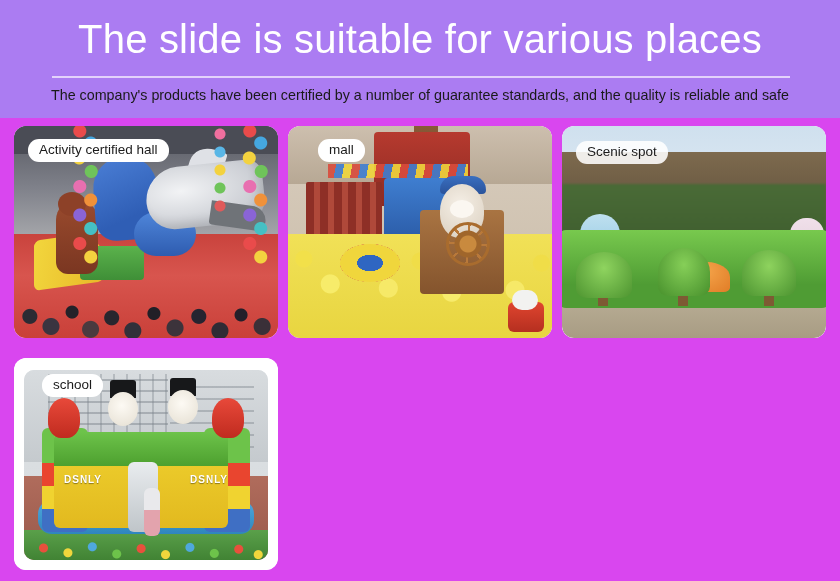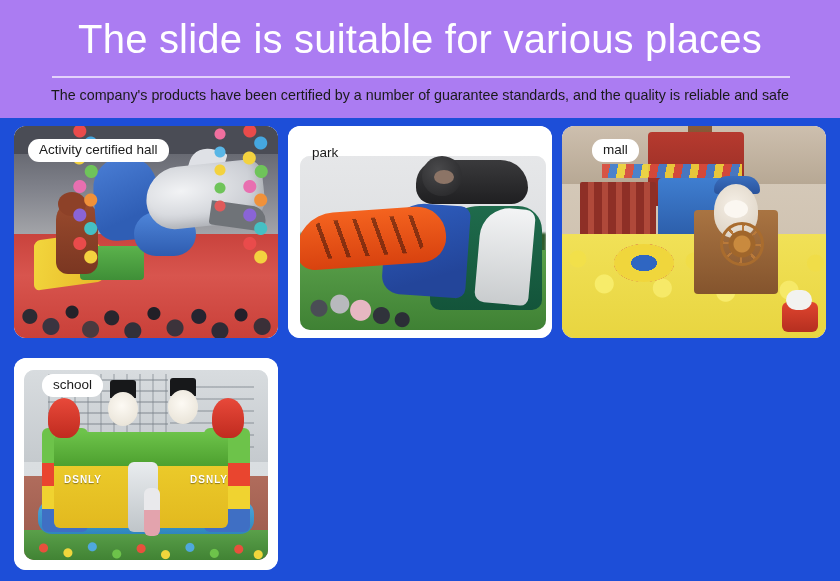--- a/index.html
+++ b/index.html
@@ -11,21 +11,21 @@
   body {
     width: 840px;
     height: 581px;
     overflow: hidden;
     font-family: "Liberation Sans", sans-serif;
   }
   .page {
     position: relative;
     width: 840px;
     height: 581px;
-    background: #1d4ed8;
+    background: #d946ef;
   }
 
   
   .banner {
     position: absolute;
     left: 0; top: 0;
     width: 840px;
     height: 118px;
     background: #ab7cf2;
     overflow: hidden;
@@ -401,40 +401,20 @@
         <div class="lay shark-mouth"></div>
         <div class="lay balloons-l"></div>
         <div class="lay balloons-r2"></div>
         <div class="lay balloons-r"></div>
         <div class="lay crowd blur"></div>
       </div>
       <div class="tag tag-1">Activity certified hall</div>
     </div>
 
 
-    <div class="tile">
-      <div class="photo">
-        <div class="lay t3-white"></div>
-        <div class="lay t3-photo">
-          <div class="lay t3-sky"></div>
-          <div class="lay t3-trees"></div>
-          <div class="lay t3-grass"></div>
-          <div class="lay darkgreen"></div>
-          <div class="lay whiteslide"></div>
-          <div class="lay blueslide"></div>
-          <div class="lay tiger"></div>
-          <div class="lay tiger-str"></div>
-          <div class="lay gorilla"></div>
-          <div class="lay gorilla-head"></div>
-          <div class="lay gorilla-face"></div>
-          <div class="lay t3-people blur"></div>
-        </div>
-      </div>
-      <div class="tag plain tag-3">park</div>
-    </div>
 
     <div class="tile">
       <div class="photo">
         <div class="lay t4-bg"></div>
         <div class="lay t4-shelf"></div>
         <div class="lay chimney"></div>
         <div class="lay redhouse"></div>
         <div class="lay blueroom"></div>
         <div class="lay fence"></div>
         <div class="lay bunting"></div>
@@ -444,20 +424,40 @@
         <div class="lay monkey"></div>
         <div class="lay monkey-face"></div>
         <div class="lay wheel"></div>
         <div class="lay ring"></div>
         <div class="lay t4-red"></div>
         <div class="lay t4-white"></div>
       </div>
       <div class="tag tag-4">mall</div>
     </div>
 
+    <div class="tile">
+      <div class="photo">
+        <div class="lay t5-sky"></div>
+        <div class="lay t5-hill"></div>
+        <div class="lay t5-hill2"></div>
+        <div class="lay t5-ground"></div>
+        <div class="lay t5-tent"></div>
+        <div class="lay t5-castle"></div>
+        <div class="lay t5-blue"></div>
+        <div class="lay t5-park"></div>
+        <div class="lay t5-trunk1"></div>
+        <div class="lay t5-trunk2"></div>
+        <div class="lay t5-trunk3"></div>
+        <div class="lay t5-dome"></div>
+        <div class="lay t5-tree1"></div>
+        <div class="lay t5-tree2"></div>
+        <div class="lay t5-tree3"></div>
+      </div>
+      <div class="tag soft tag-5">Scenic spot</div>
+    </div>
 
     <div class="tile">
       <div class="photo">
         <div class="lay t6-white"></div>
         <div class="lay t6-photo">
           <div class="lay t6-bldg"></div>
           <div class="lay t6-grid"></div>
           <div class="lay t6-grid2"></div>
           <div class="lay t6-field"></div>
           <div class="lay t6-green"></div>

